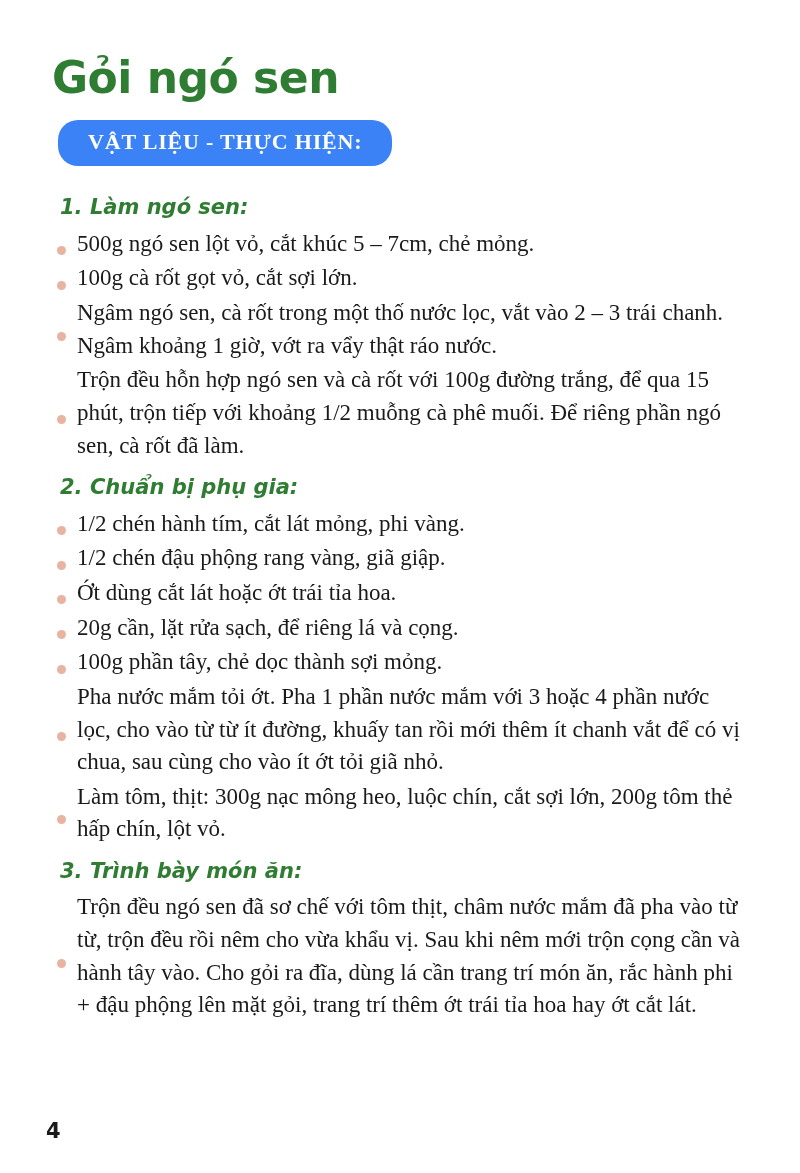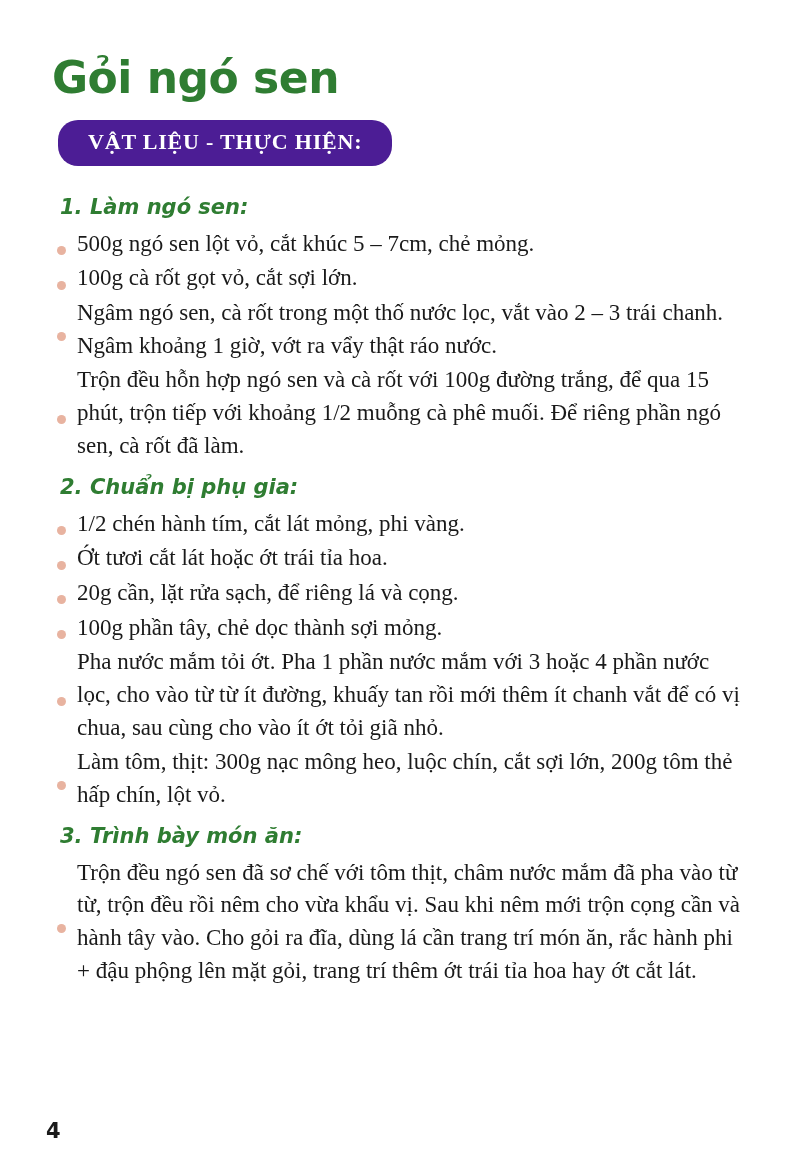--- a/index.html
+++ b/index.html
@@ -28,21 +28,21 @@
     font-family: "DejaVu Sans", sans-serif;
     font-weight: bold;
     font-size: 44px;
     color: #2f7d32;
     letter-spacing: -0.5px;
     margin: 6px 0 18px 0;
     line-height: 1.1;
   }
   .section-banner {
     display: inline-block;
-    background: #4c1d95;
+    background: #3b82f6;
     color: #ffffff;
     border-radius: 20px;
     padding: 9px 30px 11px 30px;
     font-family: "Liberation Serif", serif;
     font-weight: bold;
     font-size: 22px;
     letter-spacing: 0.8px;
     margin-left: 6px;
     margin-bottom: 16px;
   }
@@ -120,21 +120,25 @@
   
   <div>
     <div class="step-heading">2. Chuẩn bị phụ gia:</div>
 
     <div class="bullet-row">
       <span class="bullet-dot"></span>
       <span class="bullet-text">1/2 chén hành tím, cắt lát mỏng, phi vàng.</span>
     </div>
     <div class="bullet-row">
       <span class="bullet-dot"></span>
-      <span class="bullet-text">Ớt tươi cắt lát hoặc ớt trái tỉa hoa.</span>
+      <span class="bullet-text">1/2 chén đậu phộng rang vàng, giã giập.</span>
+    </div>
+    <div class="bullet-row">
+      <span class="bullet-dot"></span>
+      <span class="bullet-text">Ớt dùng cắt lát hoặc ớt trái tỉa hoa.</span>
     </div>
     <div class="bullet-row">
       <span class="bullet-dot"></span>
       <span class="bullet-text">20g cần, lặt rửa sạch, để riêng lá và cọng.</span>
     </div>
     <div class="bullet-row">
       <span class="bullet-dot"></span>
       <span class="bullet-text">100g phần tây, chẻ dọc thành sợi mỏng.</span>
     </div>
 

